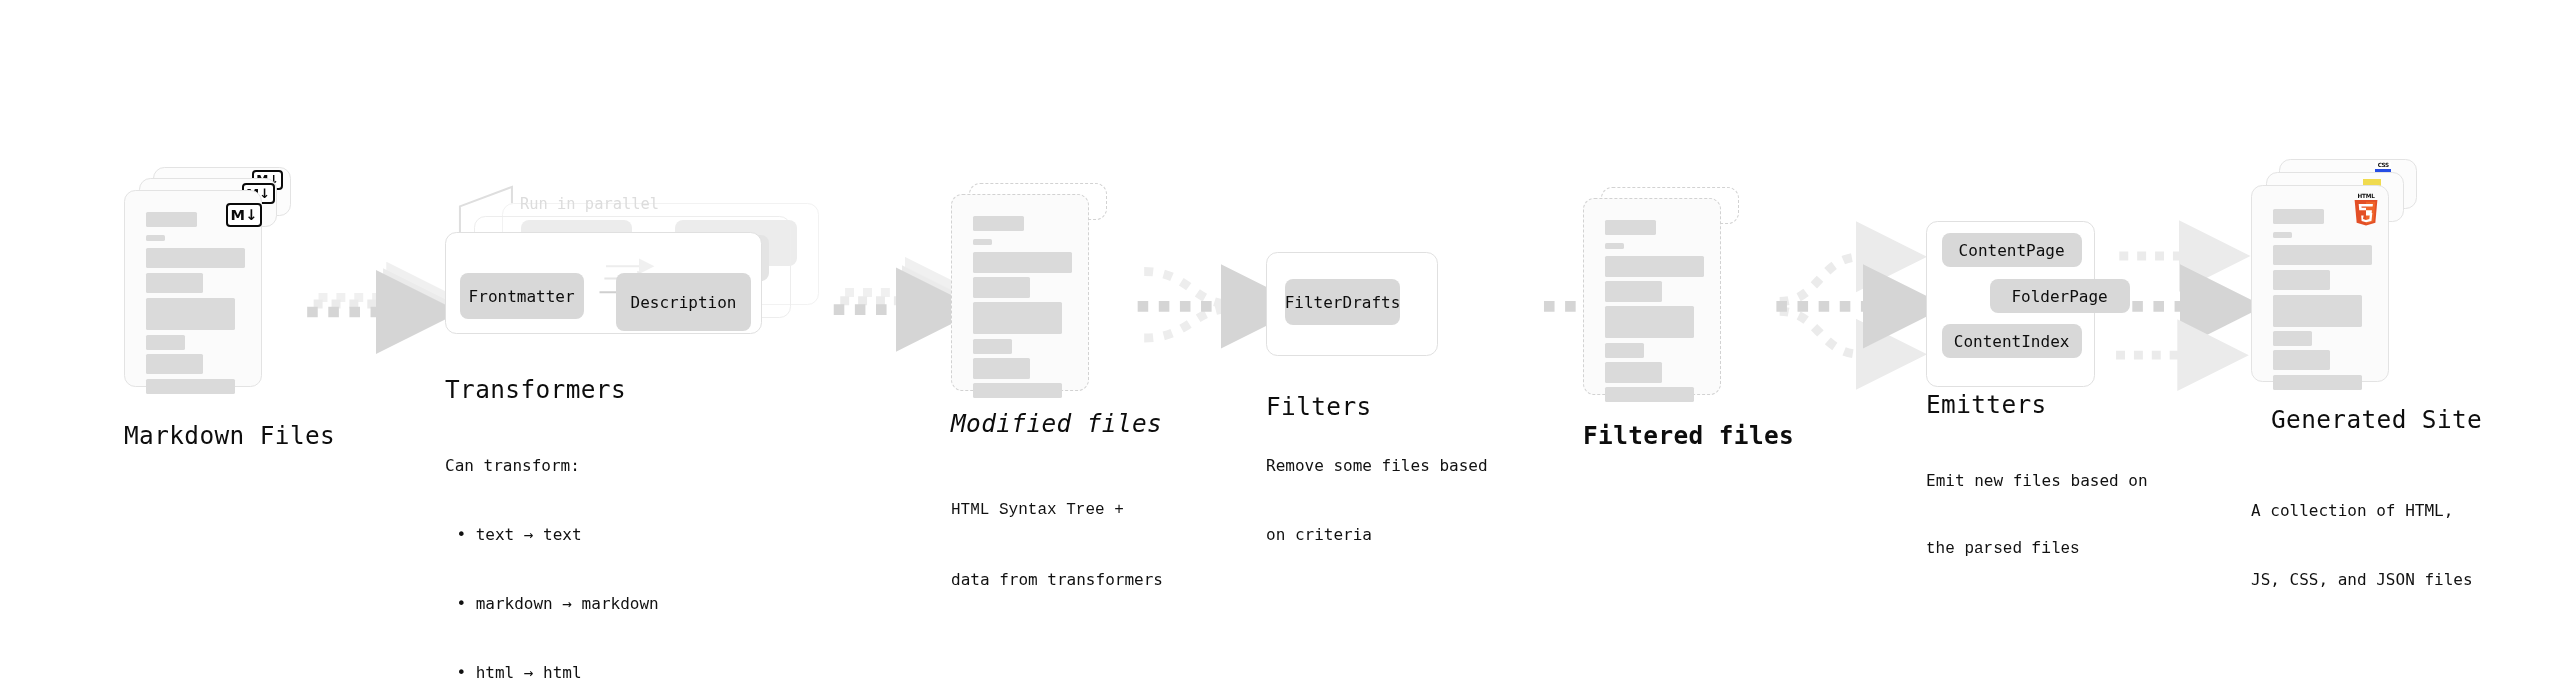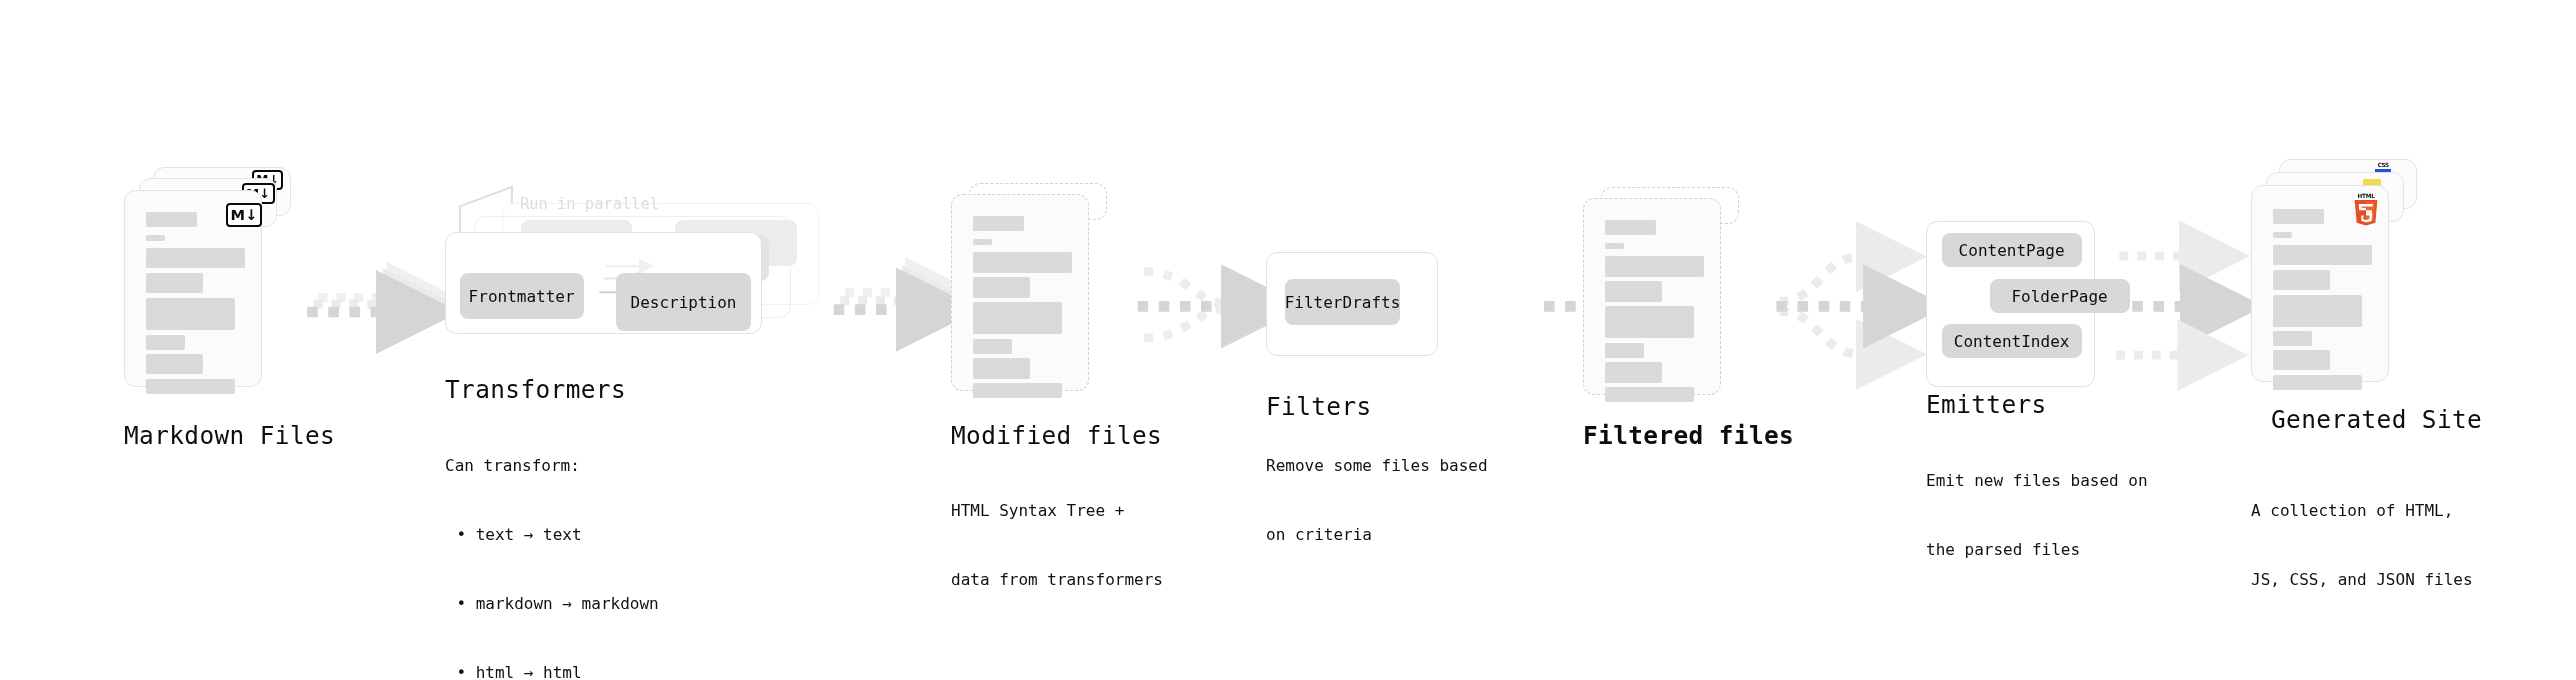--- a/index.html
+++ b/index.html
@@ -267,23 +267,23 @@
       <div class="skel" style="left:21px; top:44px; width:18.7px; height:5.7px;"></div>
       <div class="skel" style="left:21px; top:57px; width:99px; height:20.3px;"></div>
       <div class="skel" style="left:21px; top:82px; width:57px; height:20.3px;"></div>
       <div class="skel" style="left:21px; top:107px; width:89px; height:32px;"></div>
       <div class="skel" style="left:21px; top:144px; width:39px; height:14.6px;"></div>
       <div class="skel" style="left:21px; top:163px; width:57px; height:20.3px;"></div>
       <div class="skel" style="left:21px; top:188px; width:89px; height:14.6px;"></div>
     </div>
   </div>
 
-  <div class="title" style="left:951px; top:421px;">Modified files</div>
+  <div class="title" style="left:951px; top:409px;font-style:italic;">Modified files</div>
   <div class="subtitle" style="left:951px; top:453px;">
-    <span style="display:block;">HTML Syntax Tree +</span>
+    <span style="display:block;font-family:Liberation Mono, monospace;">HTML Syntax Tree +</span>
     <span style="display:block;">data from transformers</span>
   </div>
 
   <div class="ctr" style="left:1266px; top:252px; width:172px; height:104px;">
     <div class="pill" style="left:18px; top:26px; width:115px; height:46px;">
         <span>FilterDrafts</span>
       </div>
   </div>
   <div class="title" style="left:1266px; top:392px;">Filters</div>
   <div class="subtitle" style="left:1266px; top:408px;">
@@ -313,21 +313,21 @@
     <div class="pill" style="left:14.6px; top:57px; width:140px; height:34px;margin-left:48px;">
         <span>FolderPage</span>
       </div>
     <div class="pill" style="left:14.6px; top:102px; width:140px; height:34px;">
         <span>ContentIndex</span>
       </div>
   </div>
   <div class="title" style="left:1926px; top:390px;">Emitters</div>
   <div class="subtitle" style="left:1926px; top:423px;">
     <span style="display:block;">Emit new files based on</span>
-    <span style="display:block;">the parsed files</span>
+    <span style="display:block;font-family:Liberation Mono, monospace;">the parsed files</span>
   </div>
 
   <div class="filestack" style="left:2251px; top:159px;">
 
     <div class="fcard back2" style="left:28px; top:0px; width:138px; height:50px;"></div>
     <div class="badge css-badge" style="left:124px; top:3.3px; width:16.3px; height:13px;">
       <span class="css-txt">CSS</span>
       <span class="css-bar"></span>
     </div>
 

